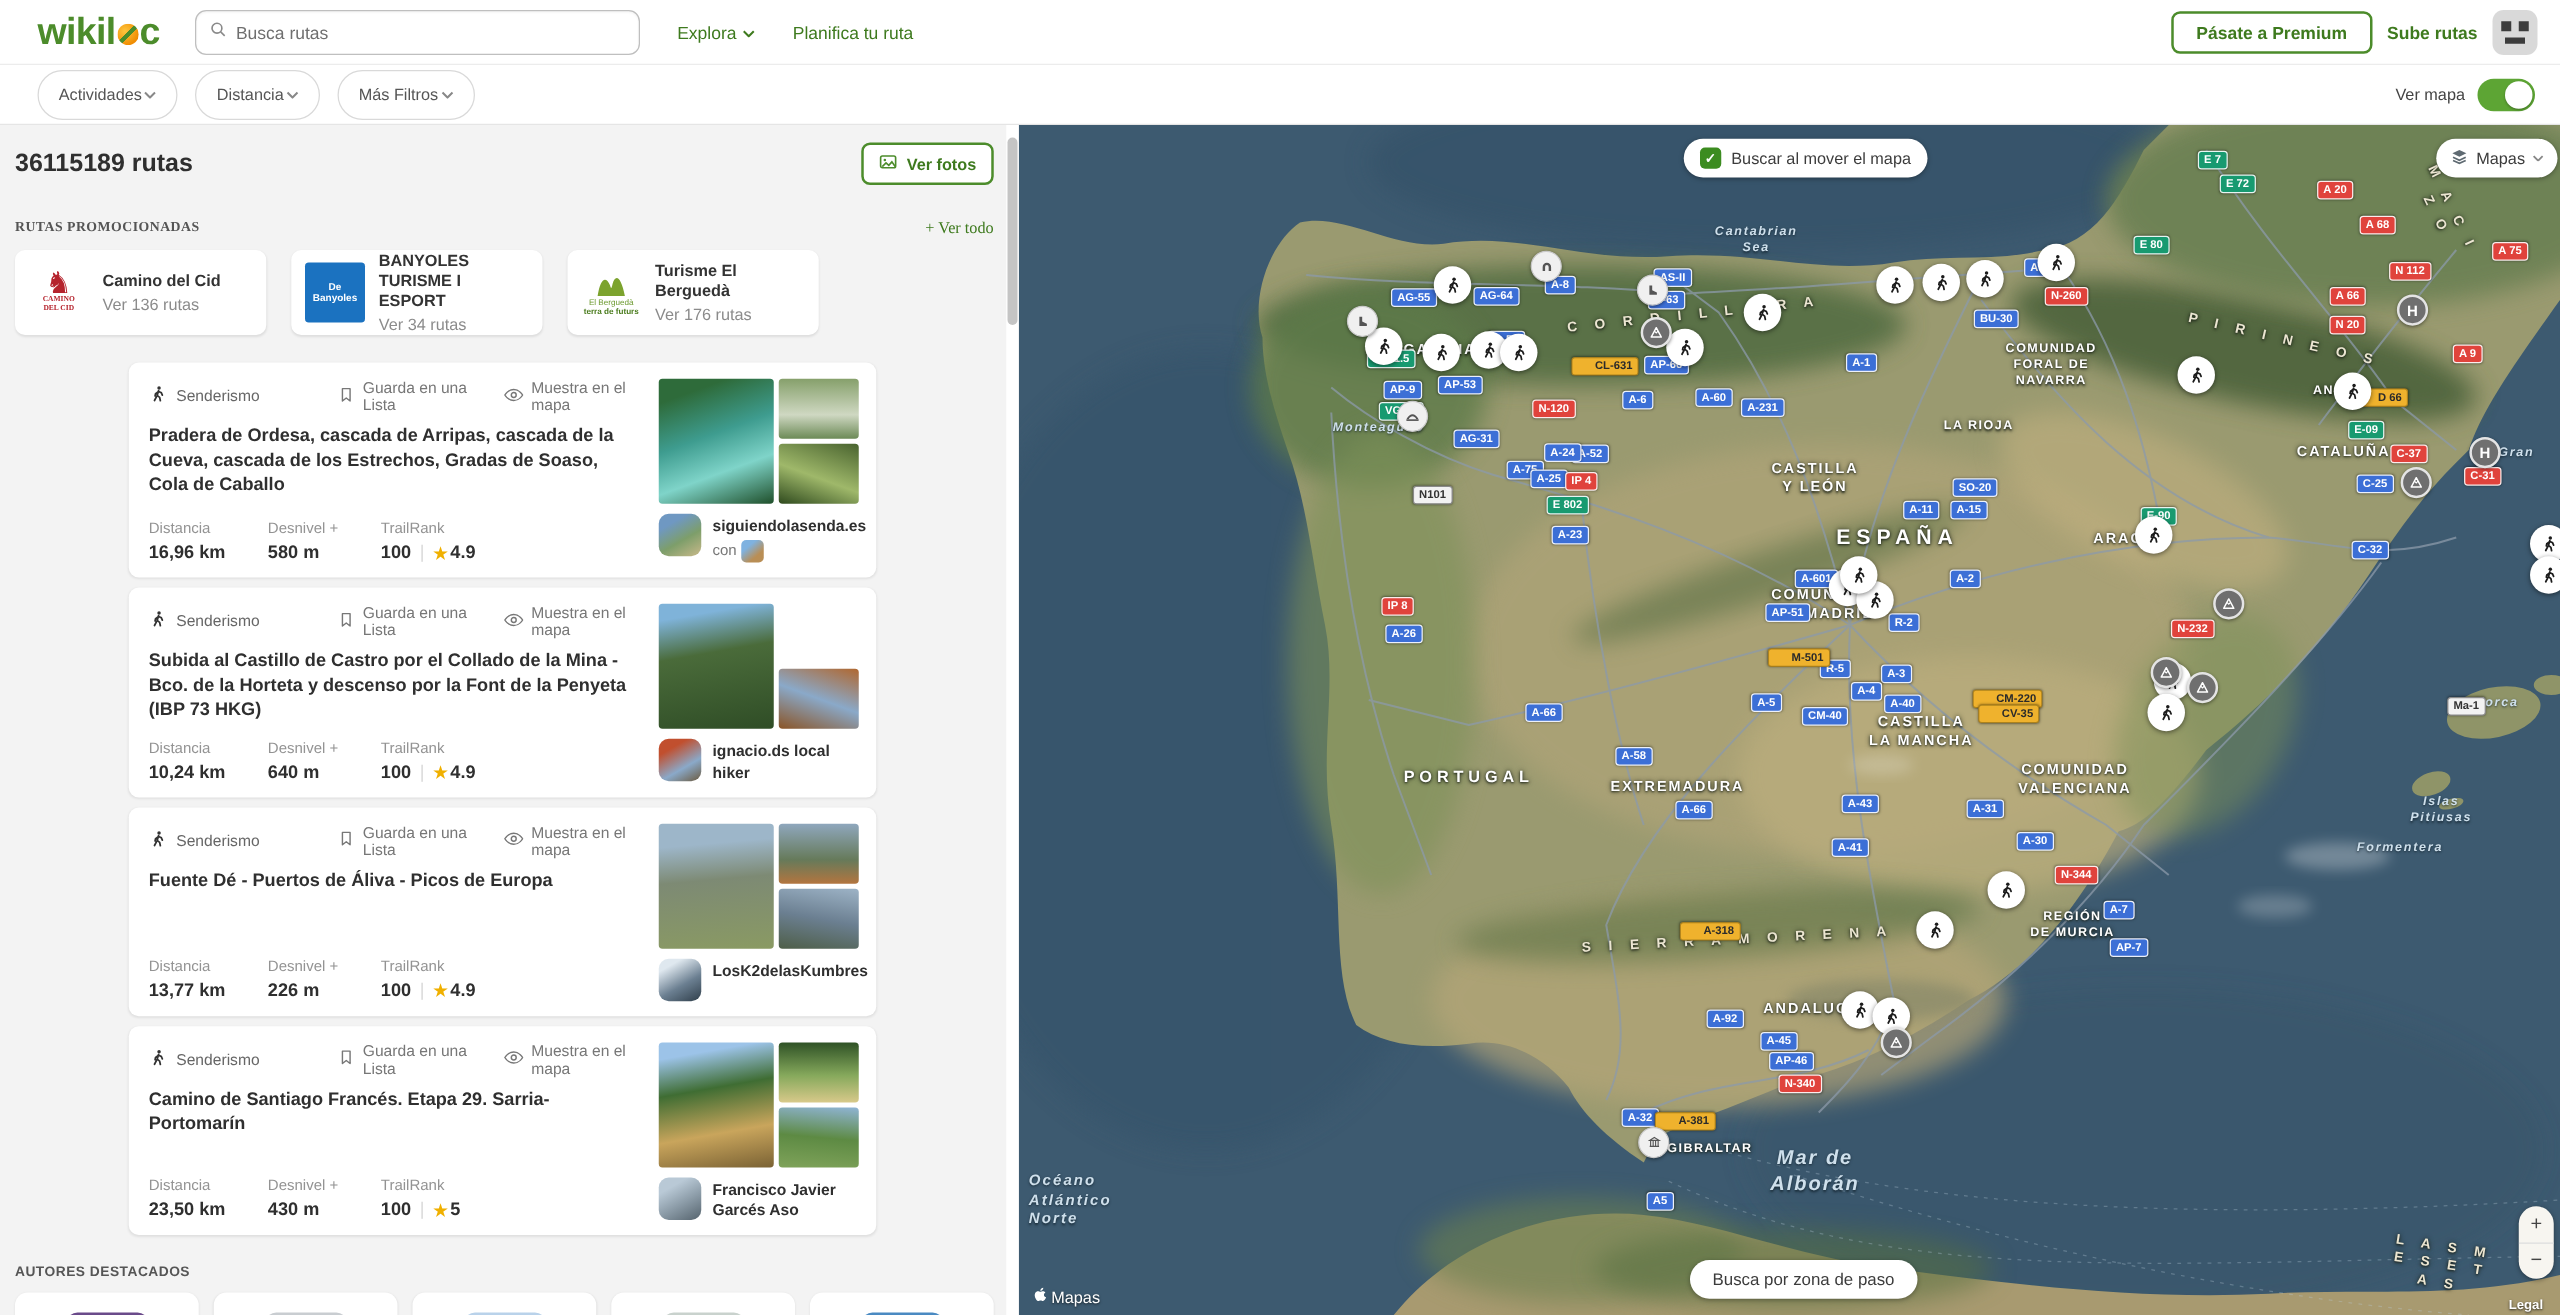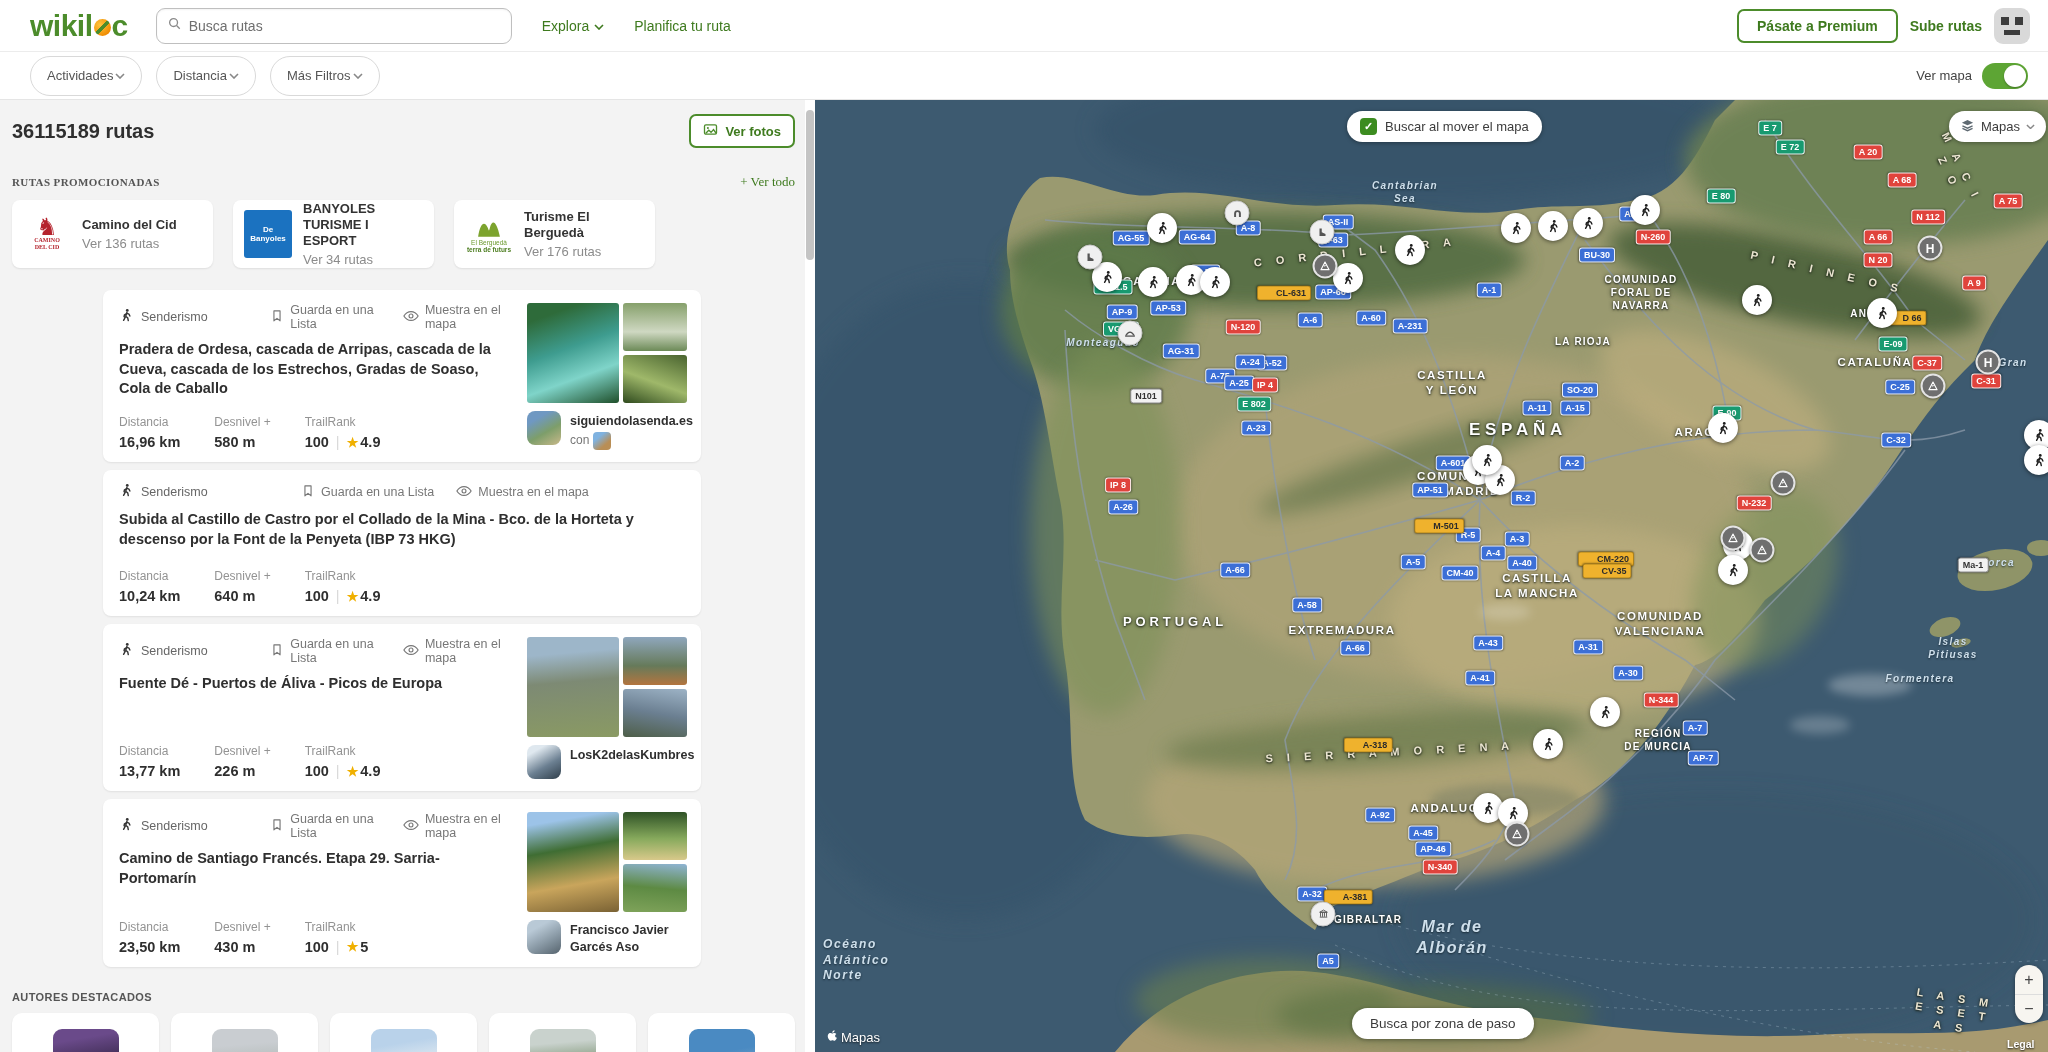--- a/index.html
+++ b/index.html
@@ -409,20 +409,33 @@
               </div>
               <div class="rc-stat">
                 <div class="lb">TrailRank</div>
                 <div class="vl">
                   <span>100</span>
                   <span class="divider">|</span>
                   <span class="star">★</span>
                   <span>4.9</span>
                 </div>
               </div>
+            </div>
+          </div>
+          <div class="rc-right">
+            <div class="rc-photos">
+              <div class="rc-ph-big ph-1-0"></div>
+              <div class="rc-ph-col">
+                <div class="rc-ph-sm ph-1-1"></div>
+                <div class="rc-ph-sm ph-1-2"></div>
+              </div>
+            </div>
+            <div class="rc-author">
+              <div class="rc-avatar av-1"></div>
+              <div class="rc-authname"><span>ignacio.ds local hiker</span></div>
             </div>
           </div>
         </div>
         <div class="route-card">
           <div class="rc-left">
             <div class="rc-meta">
               <span class="act">
                 <span><svg viewBox="0 0 16 16" width="15" height="15">
                     <g fill="none" stroke="#333" stroke-width="1.5" stroke-linecap="round">
                       <circle cx="8.8" cy="2.6" r="1.5" fill="#333" stroke="none"></circle>

